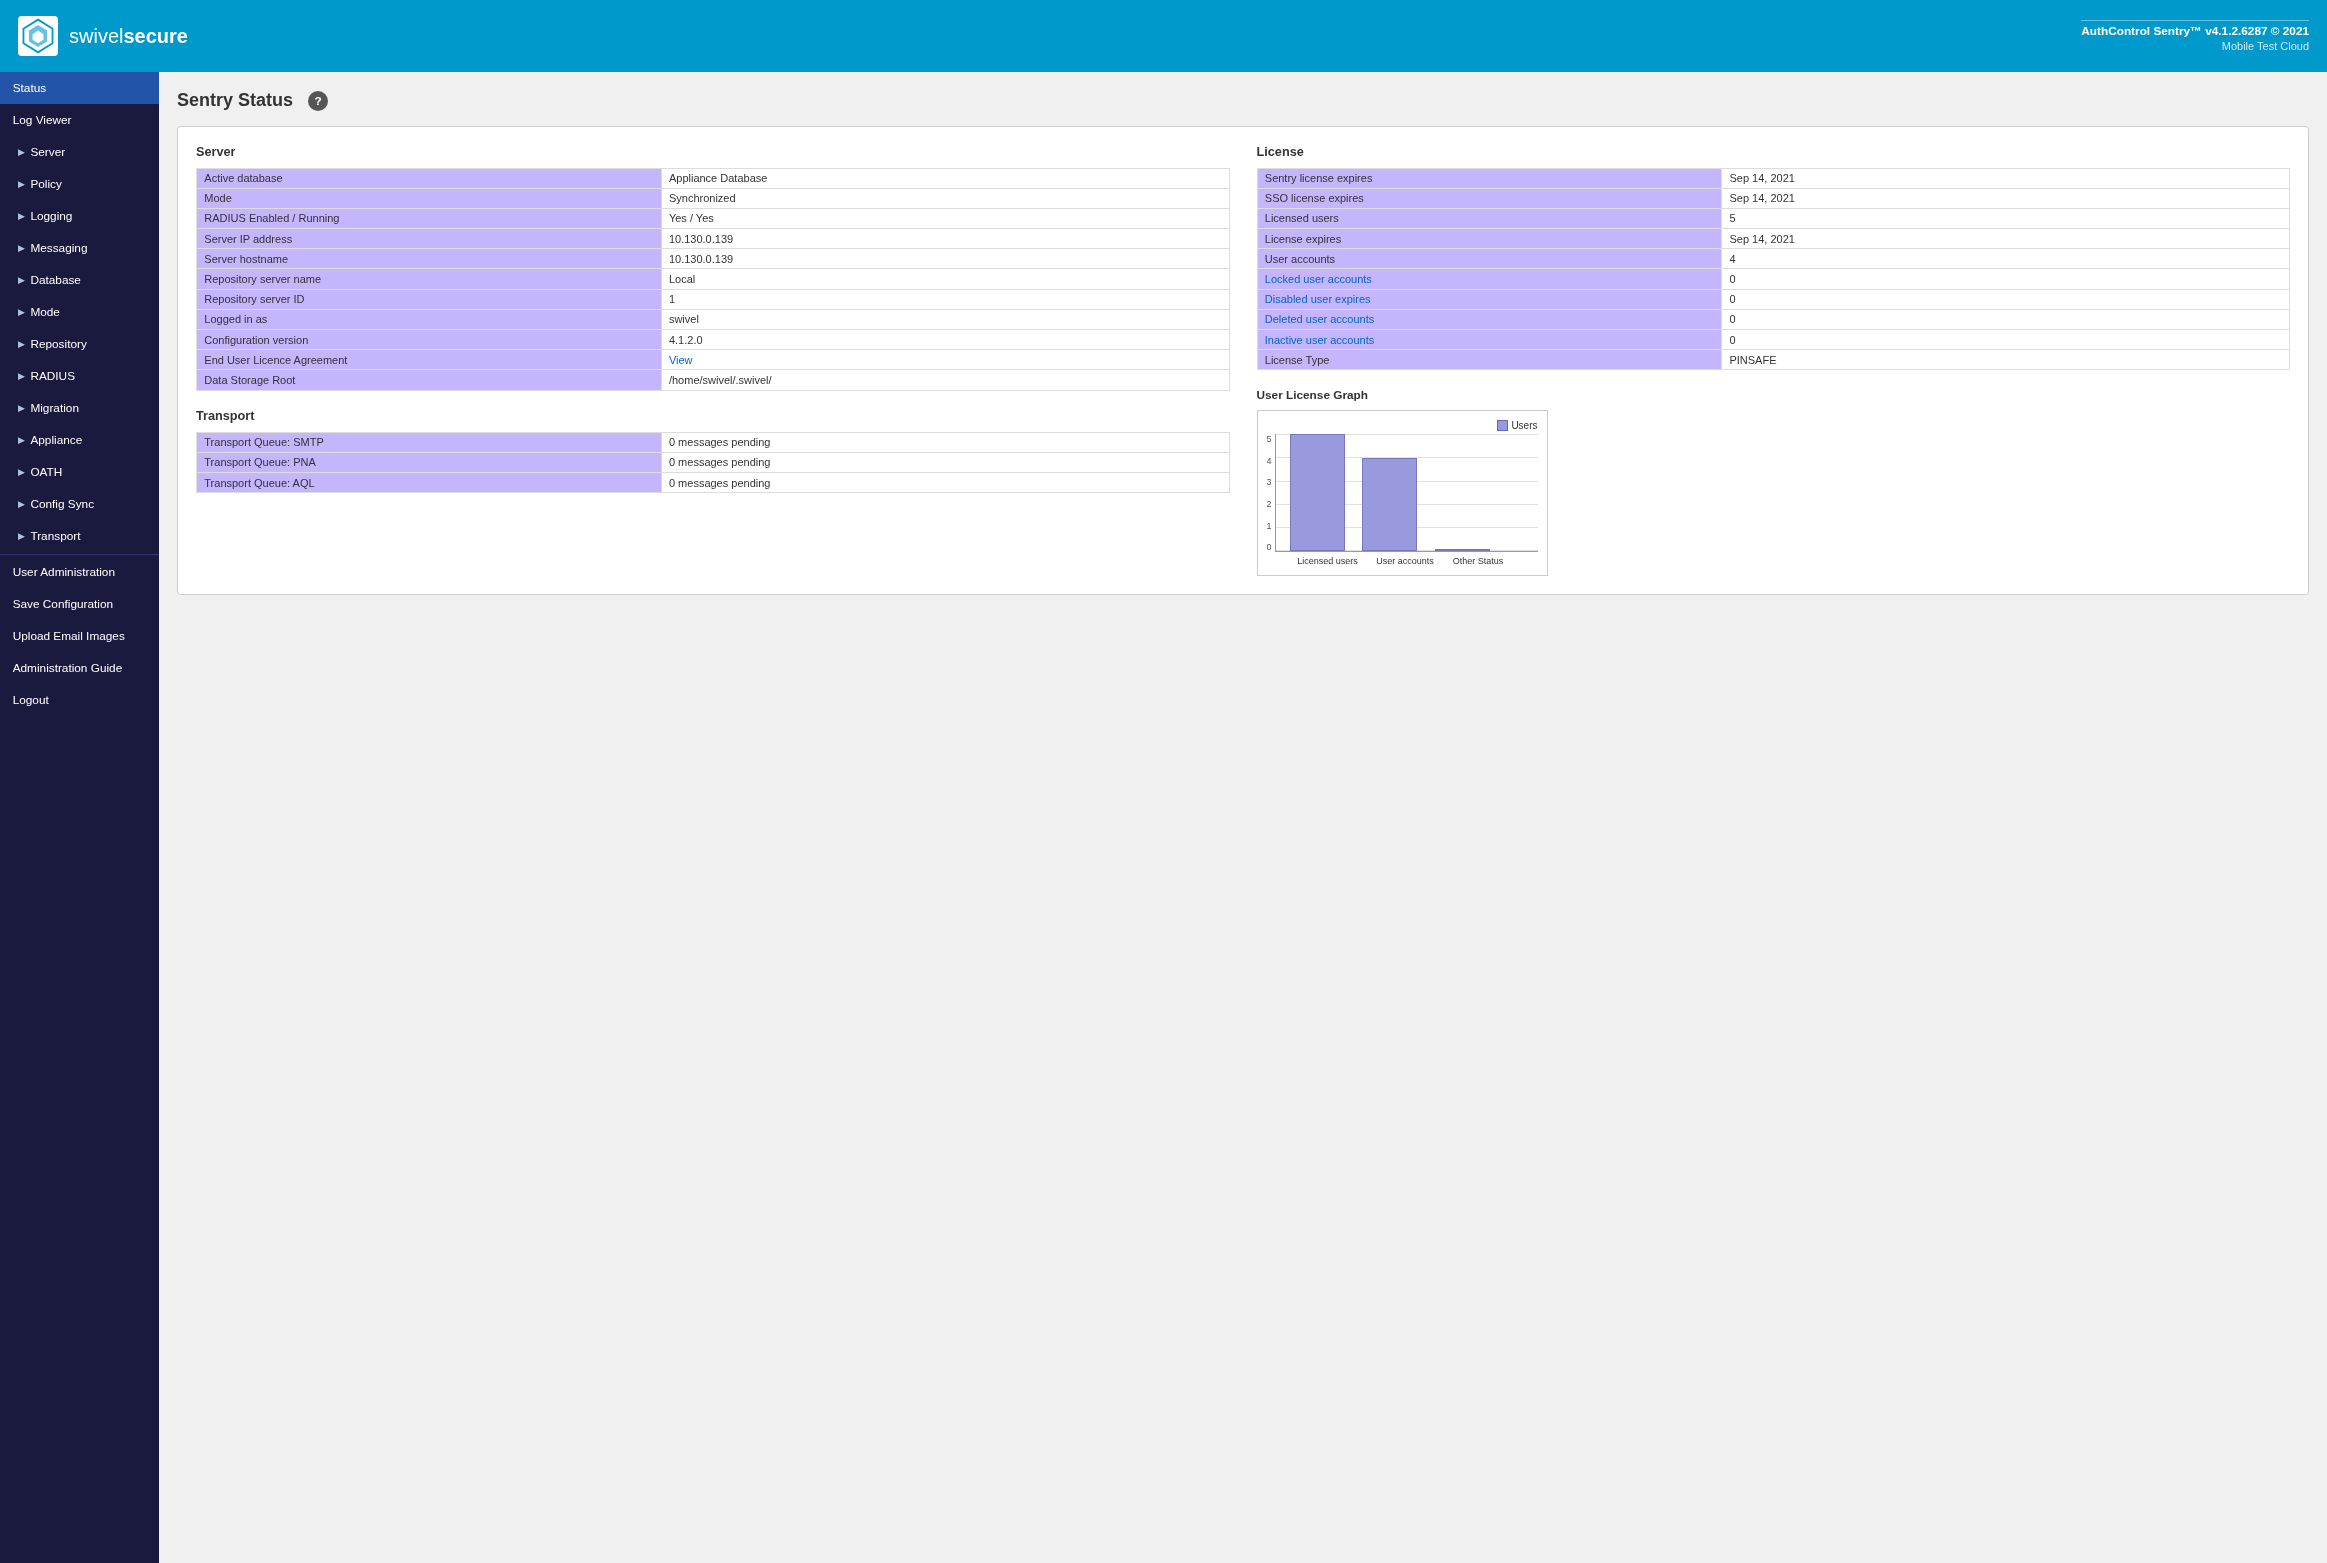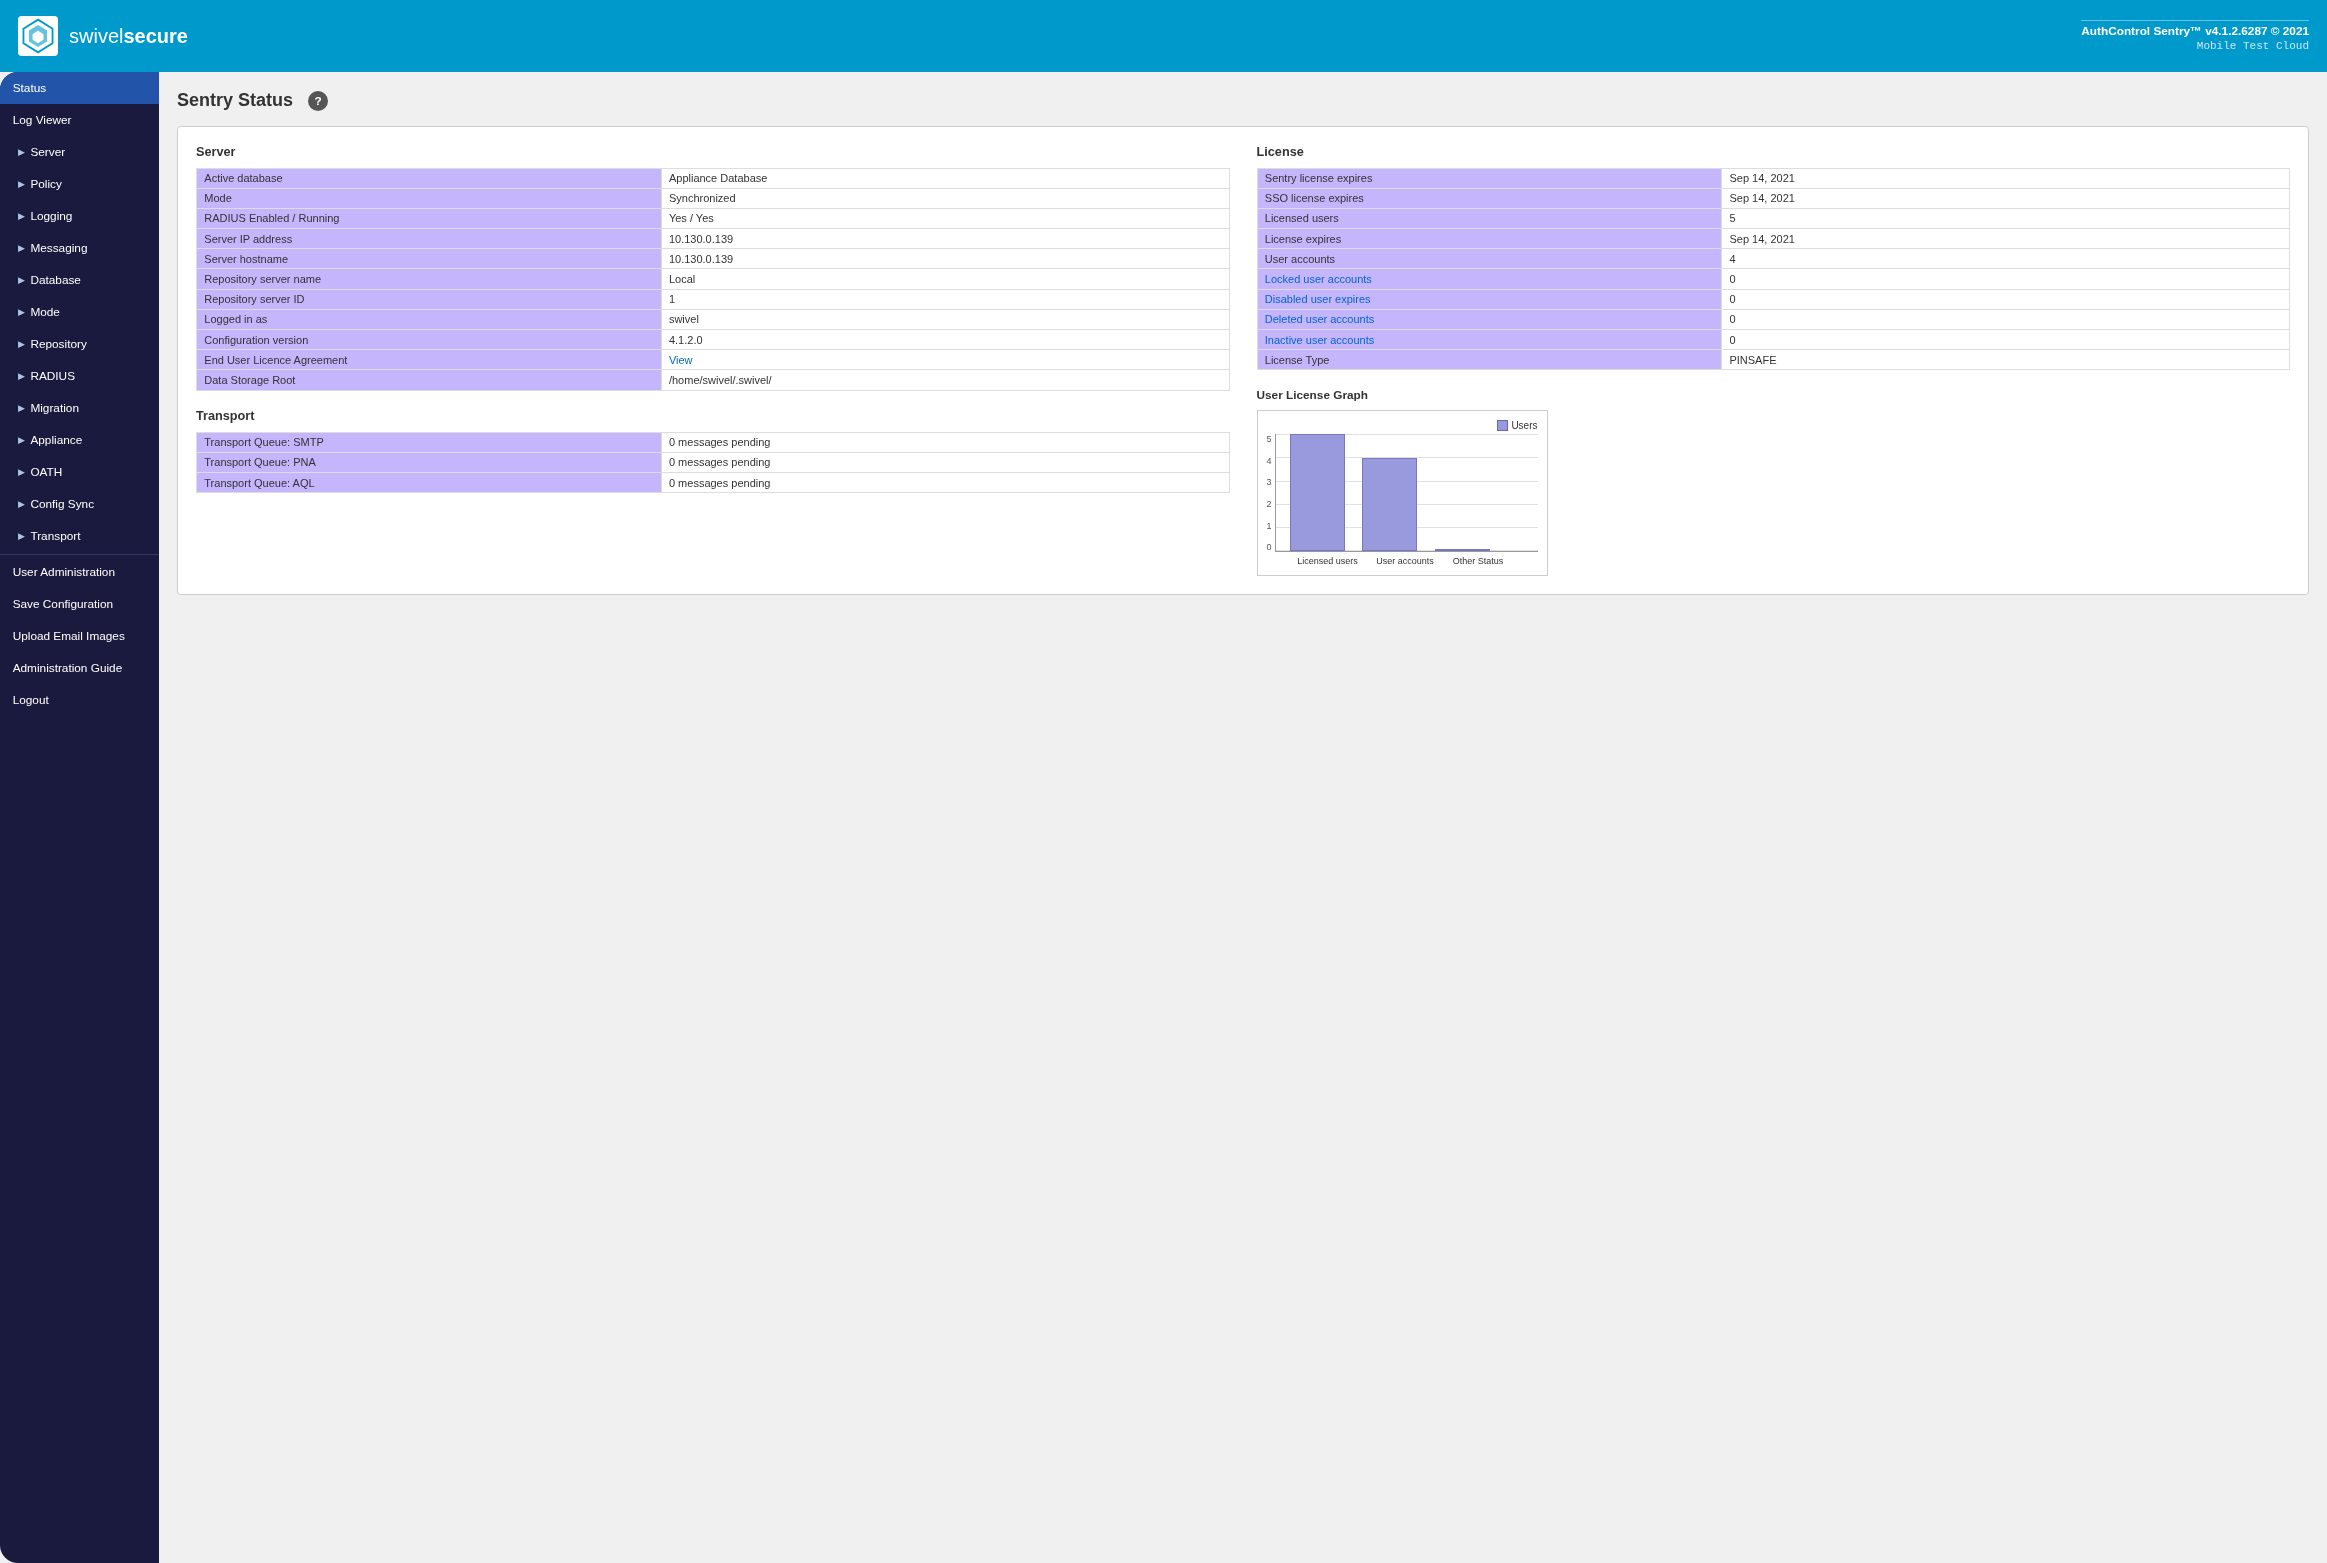--- a/index.html
+++ b/index.html
@@ -30,35 +30,33 @@
     }
     .header-title {
       font-size: 11.8px;
       font-weight: bold;
       color: white;
     }
     .header-subtitle {
       font-size: 11px;
       color: #cce6f4;
       margin-top: 1.8px;
-      font-family: Liberation Mono, monospace;
     }
     .header-divider {
       width: 100%;
       height: 0.9px;
       background: rgba(255,255,255,0.4);
       margin-bottom: 2.7px;
     }
 
     
     .main-container {
       display: flex;
       flex: 1;
       overflow: hidden;
-      border-radius: 18px;
     }
 
     
     .sidebar {
       width: 159px;
       background: #1a1a3e;
       flex-shrink: 0;
       overflow-y: auto;
     }
     .sidebar-item {

